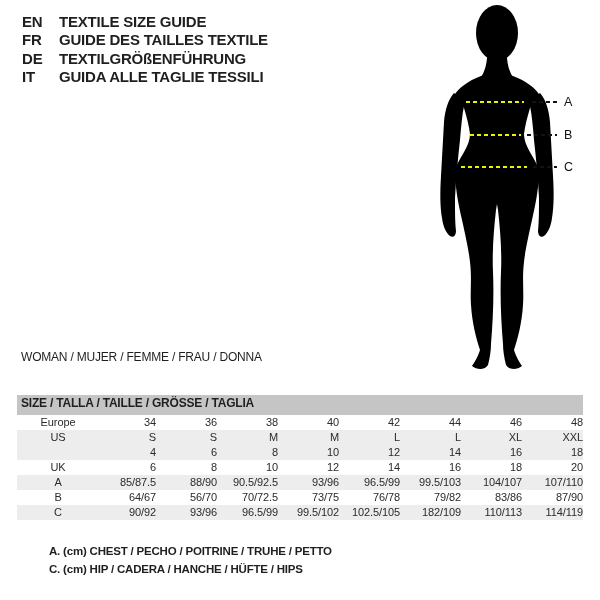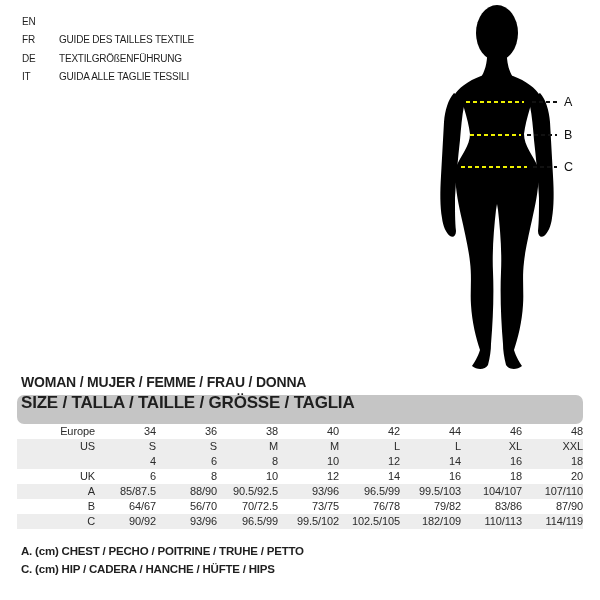--- a/index.html
+++ b/index.html
@@ -8,45 +8,46 @@
     --stripe-bg:#ededed;
     --text:#1f1f1f;
   }
   html,body{margin:0;padding:0;background:#fff;}
   .canvas{
     position:relative;width:600px;height:600px;background:#fff;overflow:hidden;
     font-family:"Liberation Sans", sans-serif;color:var(--text);
   }
   
   .lang-list{position:absolute;left:22px;top:13px;}
-  .lang-row{display:flex;line-height:18.4px;font-size:10px;font-weight:400;letter-spacing:-0.2px;}
+  .lang-row{display:flex;line-height:18.4px;font-size:15px;font-weight:700;letter-spacing:-0.2px;}
   .lang-code{width:37px;flex:0 0 37px;}
   
   .figure-svg{position:absolute;left:410px;top:0;width:190px;height:378px;}
   .marker-label{position:absolute;font-size:12.5px;font-weight:400;color:#111;width:14px;text-align:left;}
   
-  .group-title{position:absolute;left:21px;top:374px;font-size:14px;font-weight:700;letter-spacing:-0.2px;}
+  .group-title{position:absolute;left:21px;top:350px;font-size:12px;font-weight:400;letter-spacing:-0.2px;}
   .size-table{position:absolute;left:17px;top:395px;width:566px;font-size:11px;letter-spacing:-0.1px;}
-  .thead{height:29px;line-height:16px;background:var(--header-bg);padding-left:4px;font-size:17px;font-weight:700;letter-spacing:-0.2px;border-radius:7px;}
+  .thead{height:20px;line-height:16px;background:var(--header-bg);padding-left:4px;font-size:12px;font-weight:700;letter-spacing:-0.2px;}
   .trow{display:flex;height:15px;line-height:15px;color:#2b2b2b;}
   .trow.stripe{background:var(--stripe-bg);}
-  .tlabel{flex:0 0 74px;padding-left:4px;text-align:right;}
+  .tlabel{flex:0 0 74px;padding-left:4px;text-align:center;}
   .tcell{flex:1;text-align:right;}
   
   .legend{position:absolute;left:21px;top:542px;}
-  .legend-line{font-size:11.5px;font-weight:700;line-height:18.2px;letter-spacing:-0.2px;}
+  .legend-line{font-size:11.5px;font-weight:700;line-height:18.2px;letter-spacing:-0.2px;margin-left:28px;}
 </style>
 </head>
 <body>
 
 <div class="canvas">
 
   <div class="lang-list">
     <div class="lang-row">
       <span class="lang-code">EN</span>
+      <span class="lang-label">TEXTILE SIZE GUIDE</span>
     </div>
     <div class="lang-row">
       <span class="lang-code">FR</span>
       <span class="lang-label">GUIDE DES TAILLES TEXTILE</span>
     </div>
     <div class="lang-row">
       <span class="lang-code">DE</span>
       <span class="lang-label">TEXTILGRÖßENFÜHRUNG</span>
     </div>
     <div class="lang-row">

